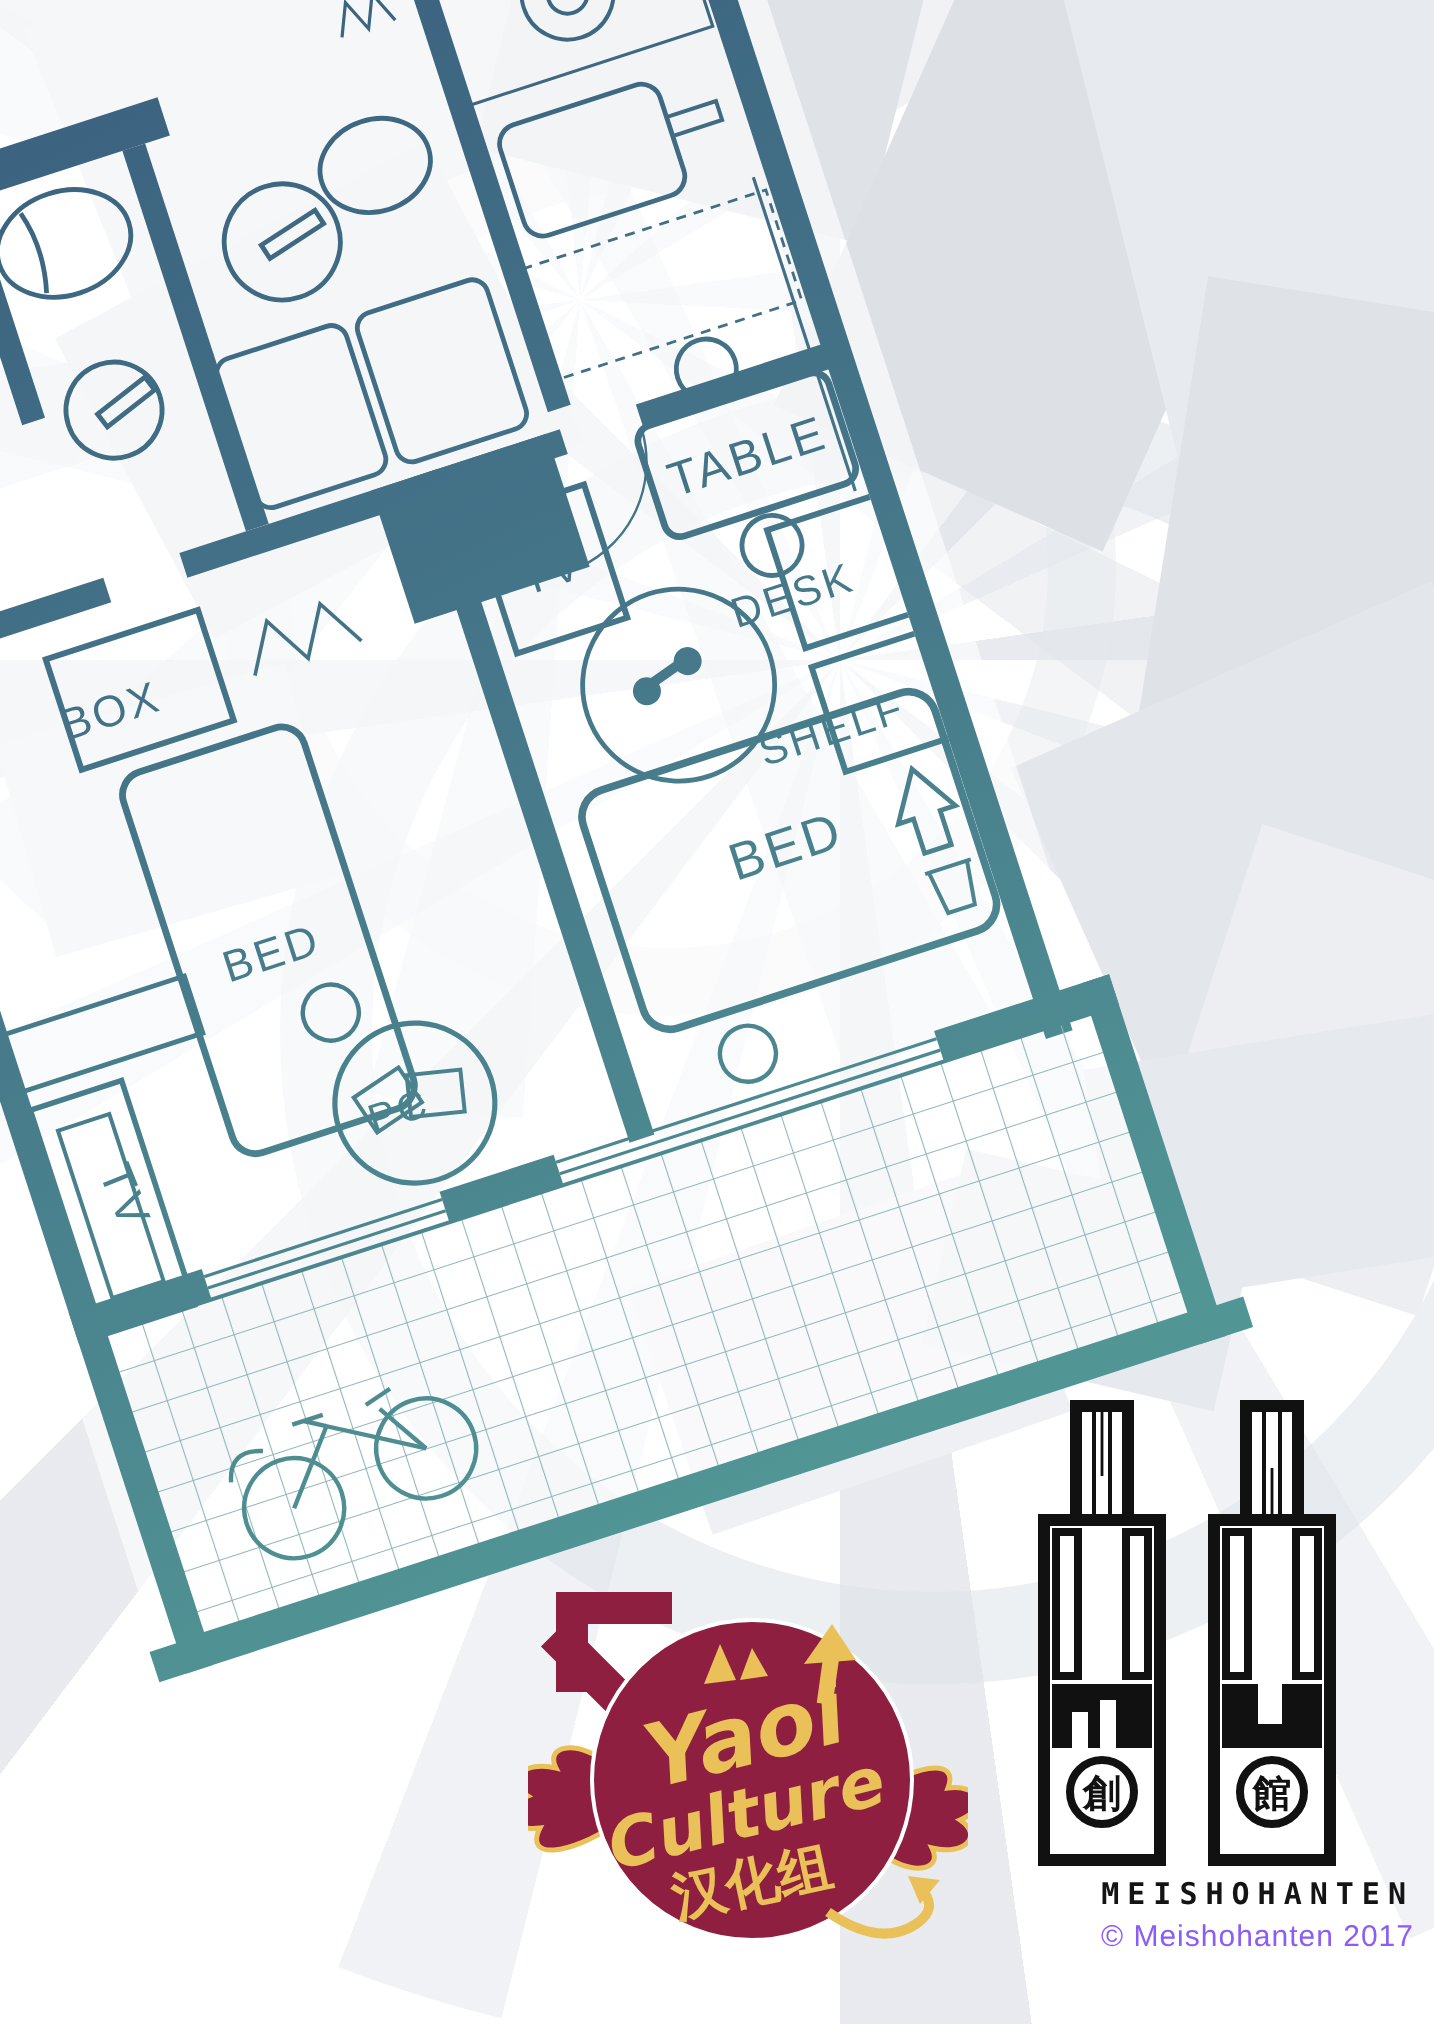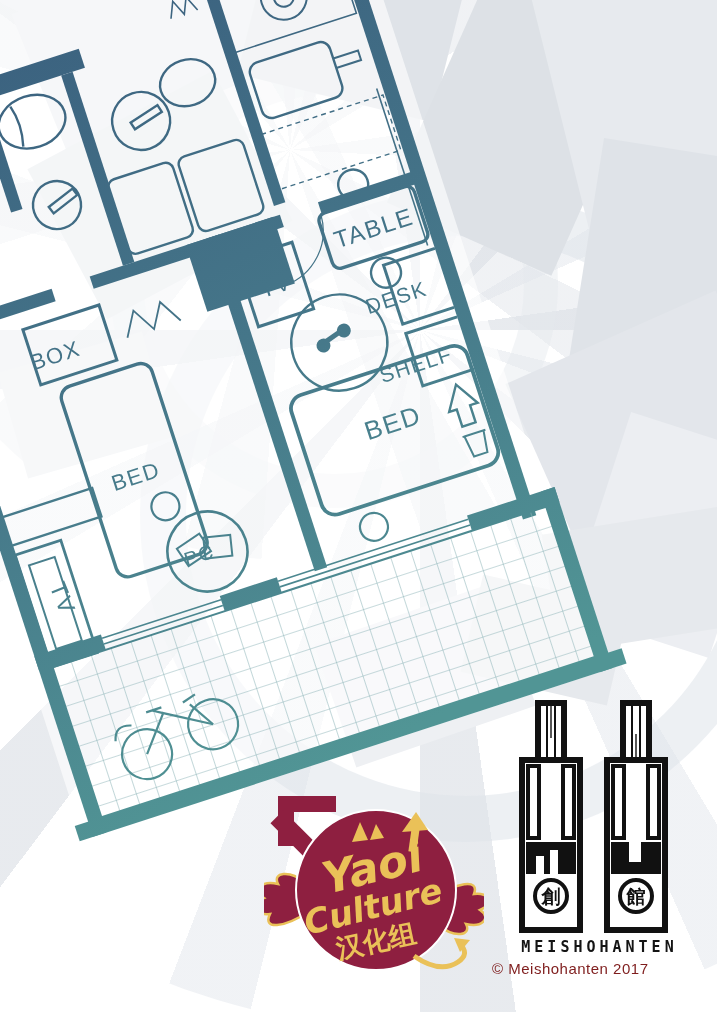--- a/index.html
+++ b/index.html
@@ -22,25 +22,25 @@
   .ring.r1{left:140px;top:190px;width:560px;height:560px;border:46px solid rgba(223,227,233,.55);}
   .ring.r2{left:110px;top:60px;width:380px;height:380px;border:34px solid rgba(228,232,237,.45);}
   .shard{position:absolute;pointer-events:none;}
   
   .plan{position:absolute;left:0;top:0;}
   .plan text{font-family:"Liberation Sans",sans-serif;letter-spacing:1.5px;}
   
   .logo{position:absolute;left:264px;top:790px;width:220px;height:185px;}
   
   .pub{position:absolute;left:492px;top:698px;width:215px;height:292px;color:var(--ink);}
-  .pub .mark{position:absolute;left:0;top:240px;width:215px;text-align:center;
+  .pub .mark{position:absolute;left:0;top:240px;width:215px;text-align:right;
     font-family:"DejaVu Sans Mono",monospace;font-weight:bold;font-size:15px;
     letter-spacing:4px;color:#141414;}
-  .pub .copy{position:absolute;left:0;top:262px;width:215px;text-align:left;
-    font-size:15px;color:#7f1d1d;letter-spacing:.5px;}
+  .pub .copy{position:absolute;left:0;top:262px;width:215px;text-align:right;
+    font-size:15px;color:#8b5cf6;letter-spacing:.5px;}
 </style>
 </head>
 <body>
 
 <div class="page">
 
   <div class="burst a"></div>
   <div class="burst b"></div>
   <div class="ring r1"></div>
   <div class="ring r2"></div>

